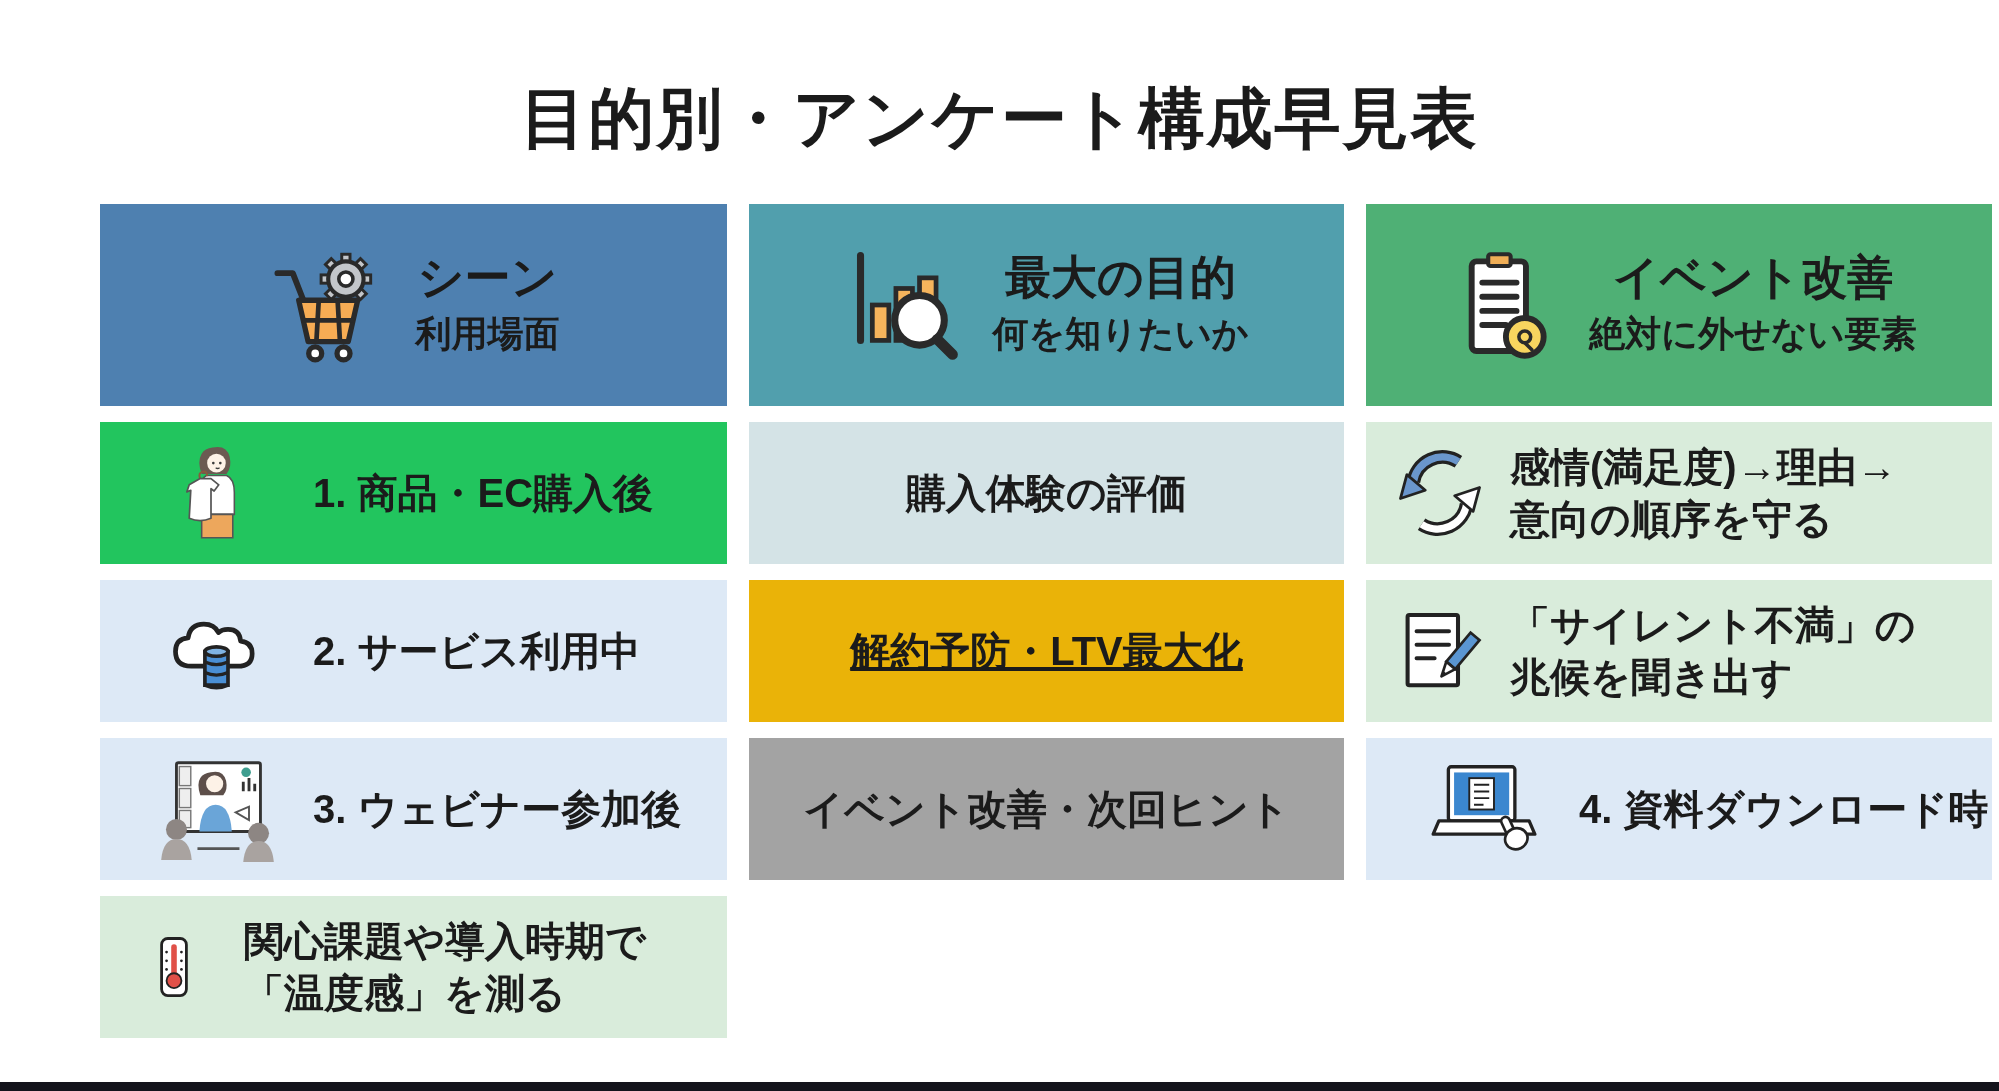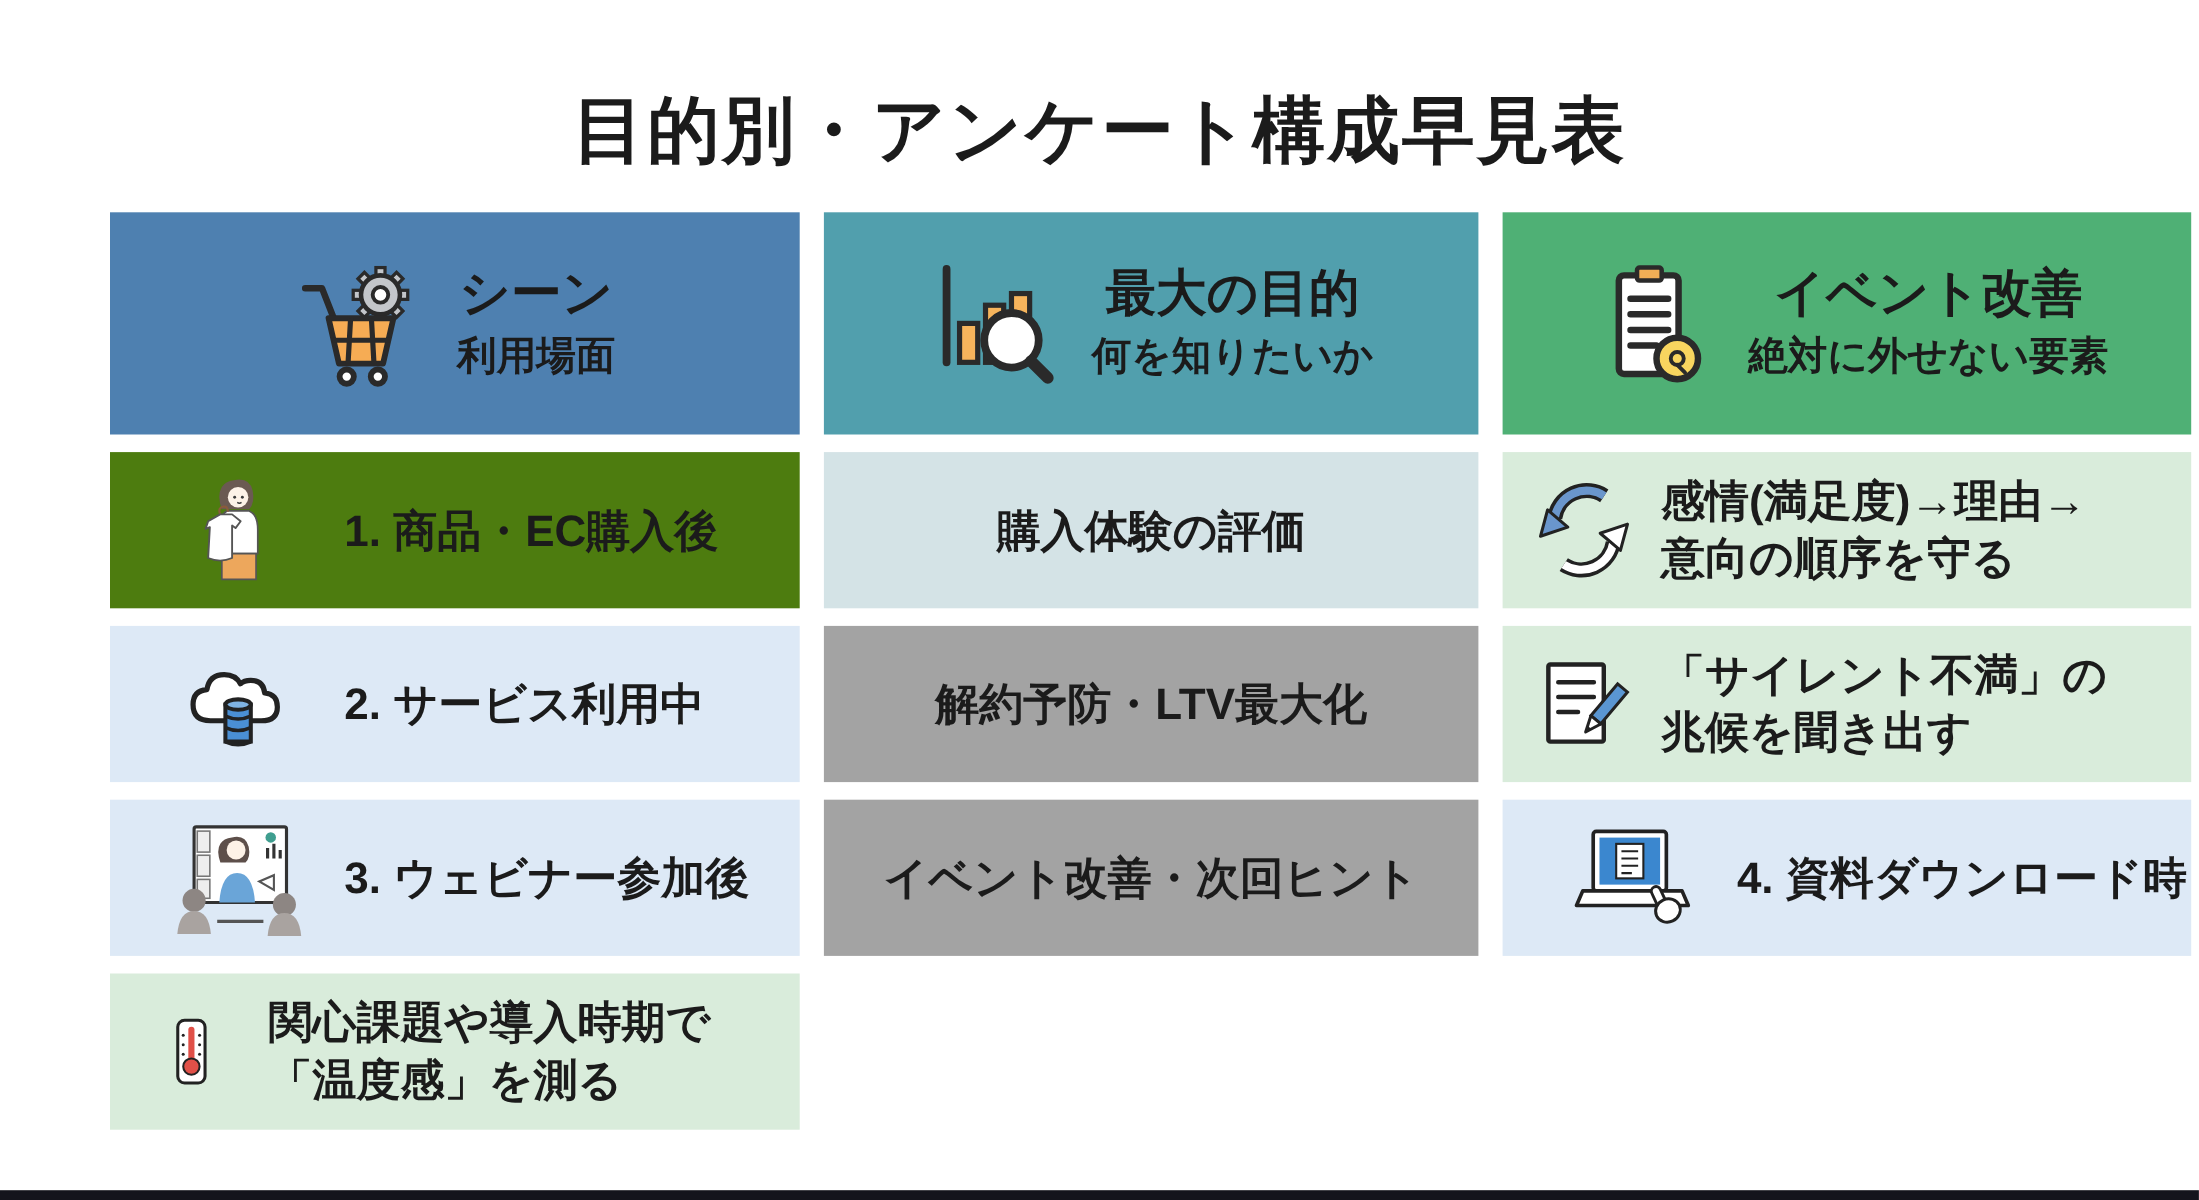--- a/index.html
+++ b/index.html
@@ -7,21 +7,21 @@
     width:1999px;height:1091px;position:relative;overflow:hidden;
     background:#ffffff;
     font-family:"Liberation Sans","DejaVu Sans",sans-serif;
     color:#1b1b1b;
   }
   .title{
     position:absolute;top:30px;left:0;width:100%;
     text-align:center;font-size:66px;font-weight:700;letter-spacing:2px;
   }
   .table{
-    position:absolute;left:56px;top:193px;width:1892px;
+    position:absolute;left:56px;top:204px;width:1892px;
     display:grid;
     grid-template-columns:627px 595px 626px;
     grid-template-rows:202px 142px 142px 142px 142px;
     column-gap:22px;row-gap:16px;padding-left:44px;
   }
   .hcell{
     display:flex;align-items:center;justify-content:center;gap:30px;
   }
   .hicon{width:118px;height:118px;flex:0 0 auto;}
   .hicon svg{width:100%;height:100%;}
@@ -107,21 +107,21 @@
         <circle cx="71" cy="77" r="5" fill="none" stroke="#2a2a2a" stroke-width="3"></circle>
         <path d="M71,82 l6,6" stroke="#2a2a2a" stroke-width="3" stroke-linecap="round"></path>
       </svg>
     </span>
     <span class="htext">
       <div class="htitle">イベント改善</div>
       <div class="hsub">絶対に外せない要素</div>
     </span>
   </div>
 
-  <div class="cell scene-cell" style="background: #4d7c0f;">
+  <div class="cell scene-cell" style="background: #22c55e;">
     <span class="icon-box">
       <svg viewBox="0 0 90 125" width="70" height="118">
         <path d="M38,4 q18,-4 22,12 q3,14 -4,22 h-32 q-6,-16 0,-26 q4,-7 14,-8z" fill="#6b5a52"></path>
         <circle cx="43" cy="24" r="12" fill="#fdf2e7"></circle>
         <circle cx="39" cy="24" r="1.7" fill="#3a3a3a"></circle>
         <circle cx="48" cy="24" r="1.7" fill="#3a3a3a"></circle>
         <path d="M42,30 q2.5,2 5,0" fill="none" stroke="#3a3a3a" stroke-width="1.6"></path>
         <path d="M30,40 h26 q10,4 10,22 v28 h-44 v-28 q0,-18 8,-22z" fill="#ffffff" stroke="#555" stroke-width="2"></path>
         <path d="M24,90 h40 v30 h-40z" fill="#eda75c" stroke="#555" stroke-width="2"></path>
         <path d="M22,44 q-3,-8 4,-9 q5,-1 5,6" fill="none" stroke="#8a5b3c" stroke-width="2.5"></path>
@@ -155,21 +155,21 @@
       <svg viewBox="0 0 100 95" width="105" height="100">
         <path d="M25,62 q-15,0 -15,-14 q0,-12 12,-13 q2,-13 15,-13 q10,0 14,8 q3,-3 9,-3 q11,0 12,11 q11,1 11,12 q0,12 -14,12z" fill="#ffffff" stroke="#222" stroke-width="4.5" stroke-linejoin="round"></path>
         <path d="M38,48 h22 v32 h-22z" fill="#4a8fd4" stroke="#222" stroke-width="3.5"></path>
         <ellipse cx="49" cy="48" rx="11" ry="4.5" fill="#7fb3e3" stroke="#222" stroke-width="3.5"></ellipse>
         <path d="M38,58 q11,5 22,0 M38,68 q11,5 22,0" fill="none" stroke="#222" stroke-width="3"></path>
         <path d="M38,80 q11,5 22,0" fill="none" stroke="#222" stroke-width="3.5"></path>
       </svg>
     </span>
     <span class="scene-text">2. サービス利用中</span>
   </div>
-  <div class="cell purpose-cell" style="background: #a3a3a3;">
+  <div class="cell purpose-cell" style="background: #eab308; text-decoration: underline;">
     <span class="purpose-text">解約予防・LTV最大化</span>
   </div>
   <div class="cell point-cell" style="background: rgb(217, 236, 219);">
     <span class="point-icon">
       <svg viewBox="0 0 100 100" width="90" height="90">
         <rect x="14" y="10" width="56" height="78" rx="2" fill="#ffffff" stroke="#222" stroke-width="4.5"></rect>
         <path d="M24,28 h36 M24,43 h36 M24,58 h20" stroke="#222" stroke-width="4.5" stroke-linecap="round"></path>
         <g transform="rotate(40 68 58)">
           <rect x="62" y="26" width="13" height="42" fill="#5a96d2" stroke="#222" stroke-width="3"></rect>
           <polygon points="62,68 75,68 68.5,84" fill="#ffffff" stroke="#222" stroke-width="3" stroke-linejoin="round"></polygon>

